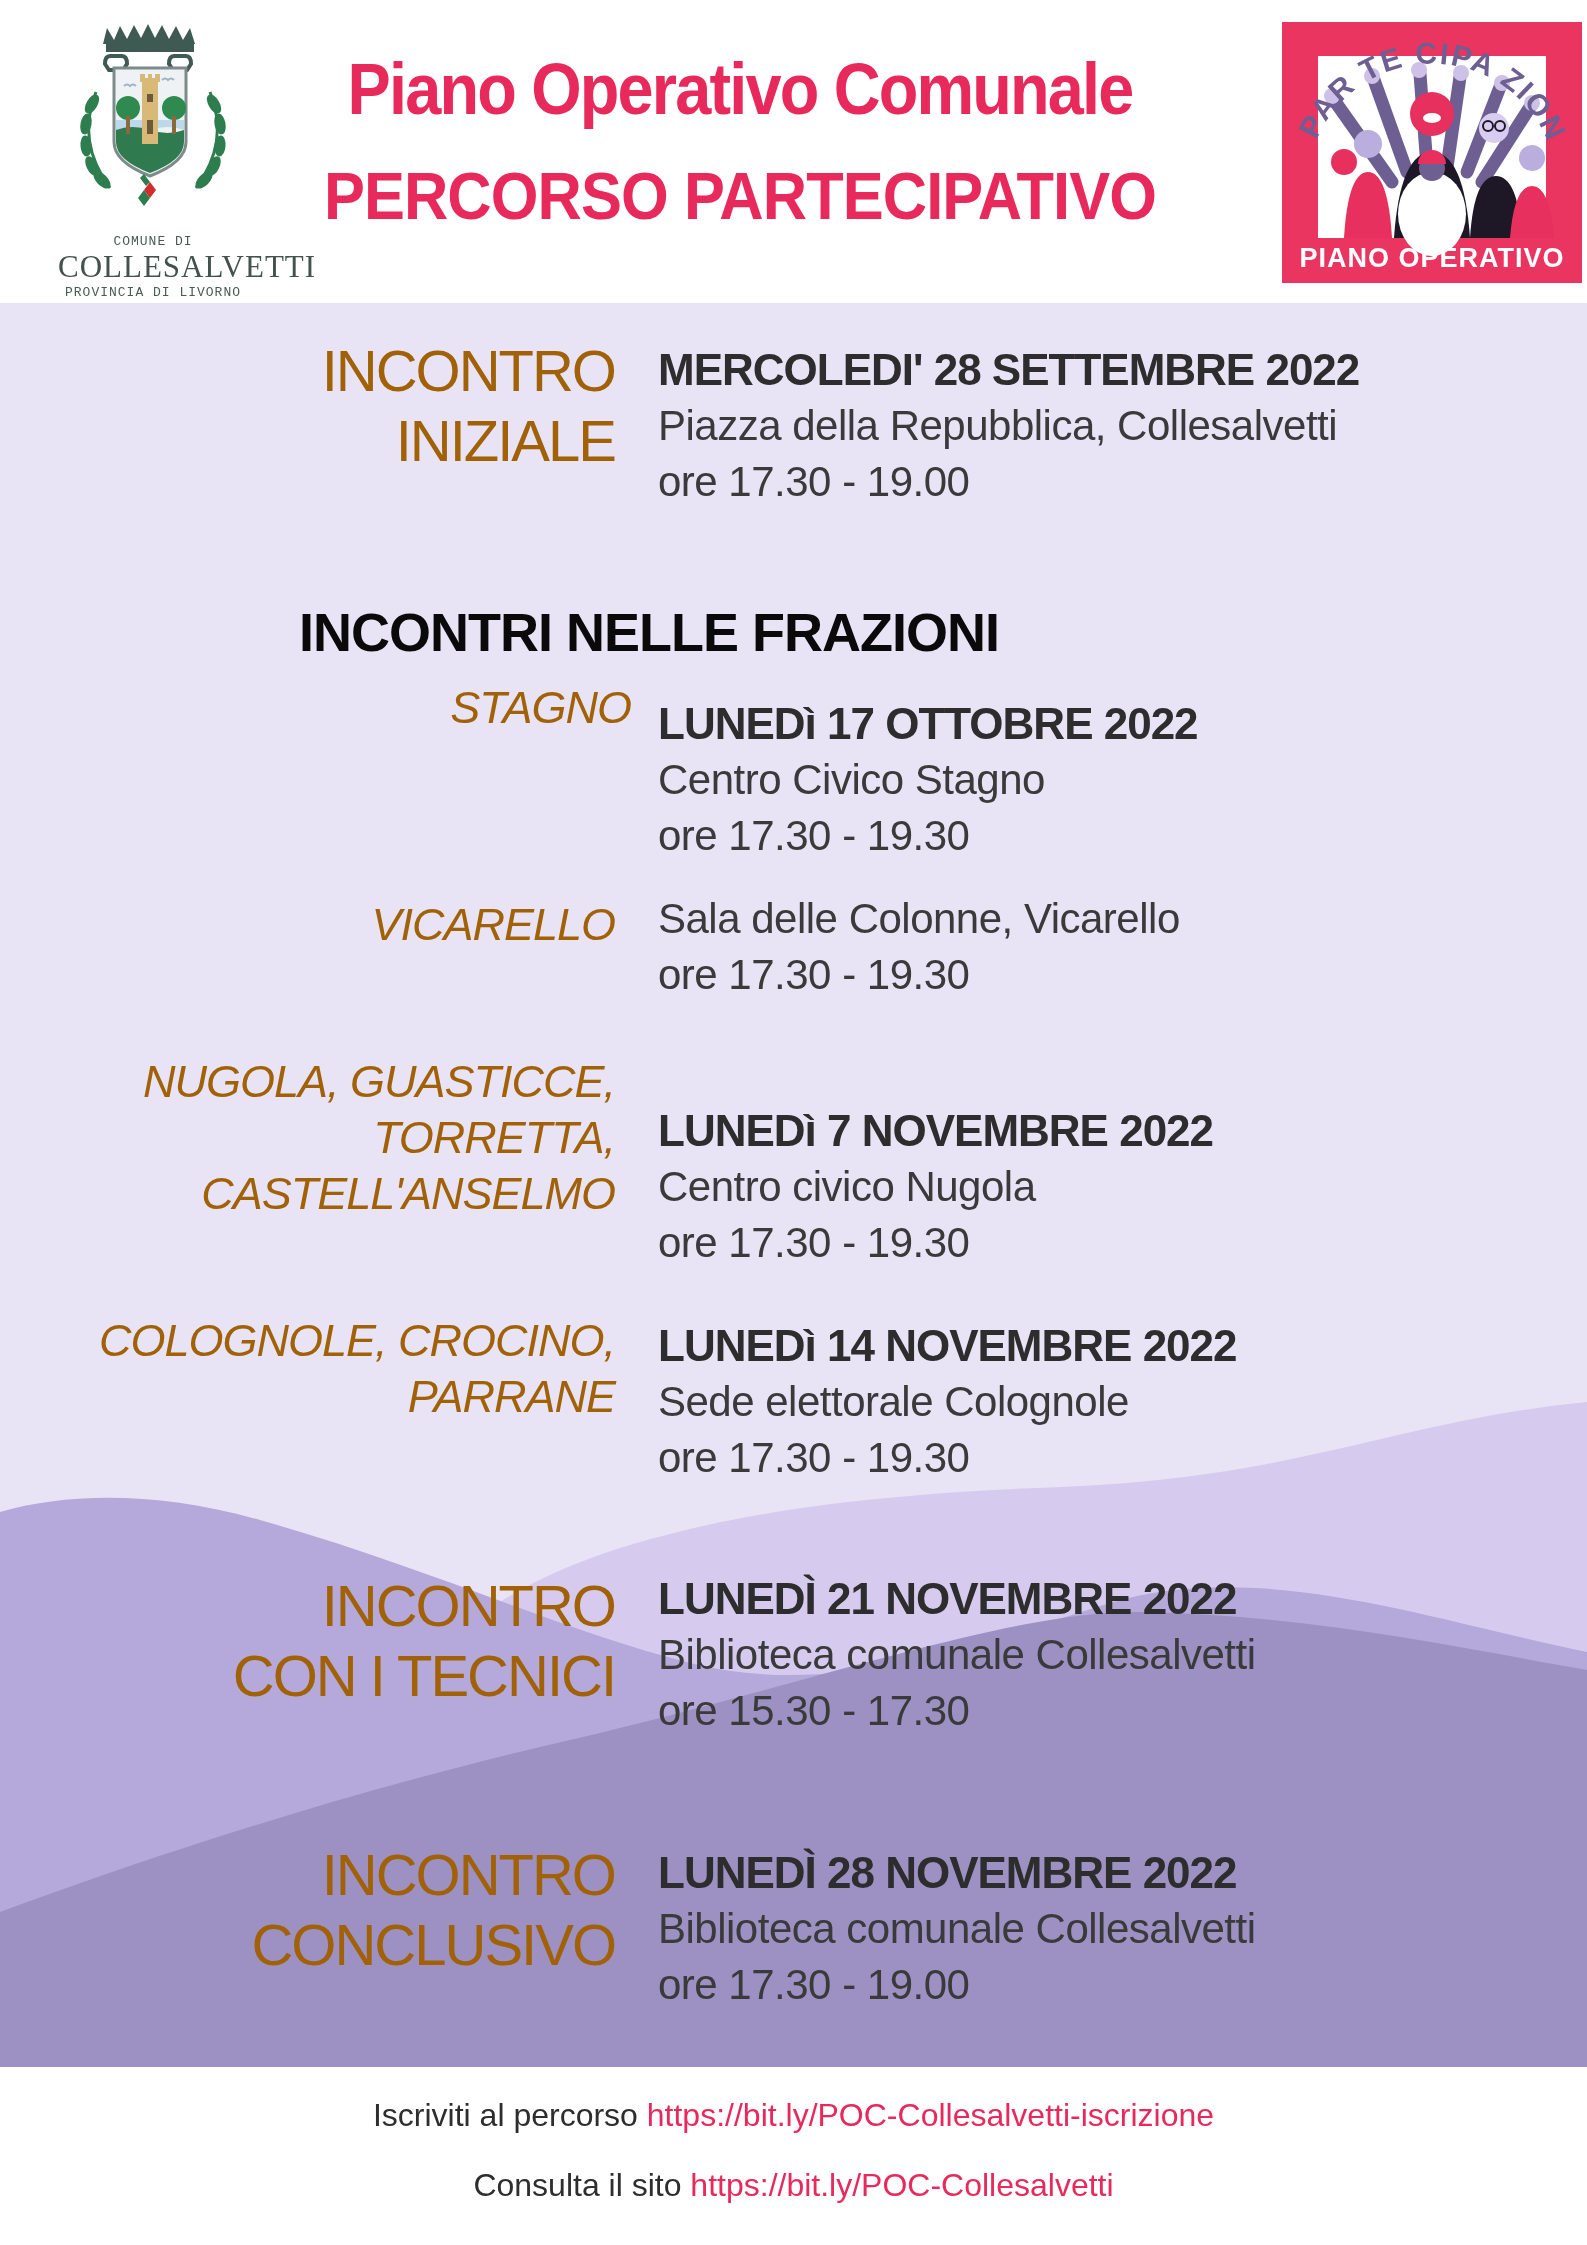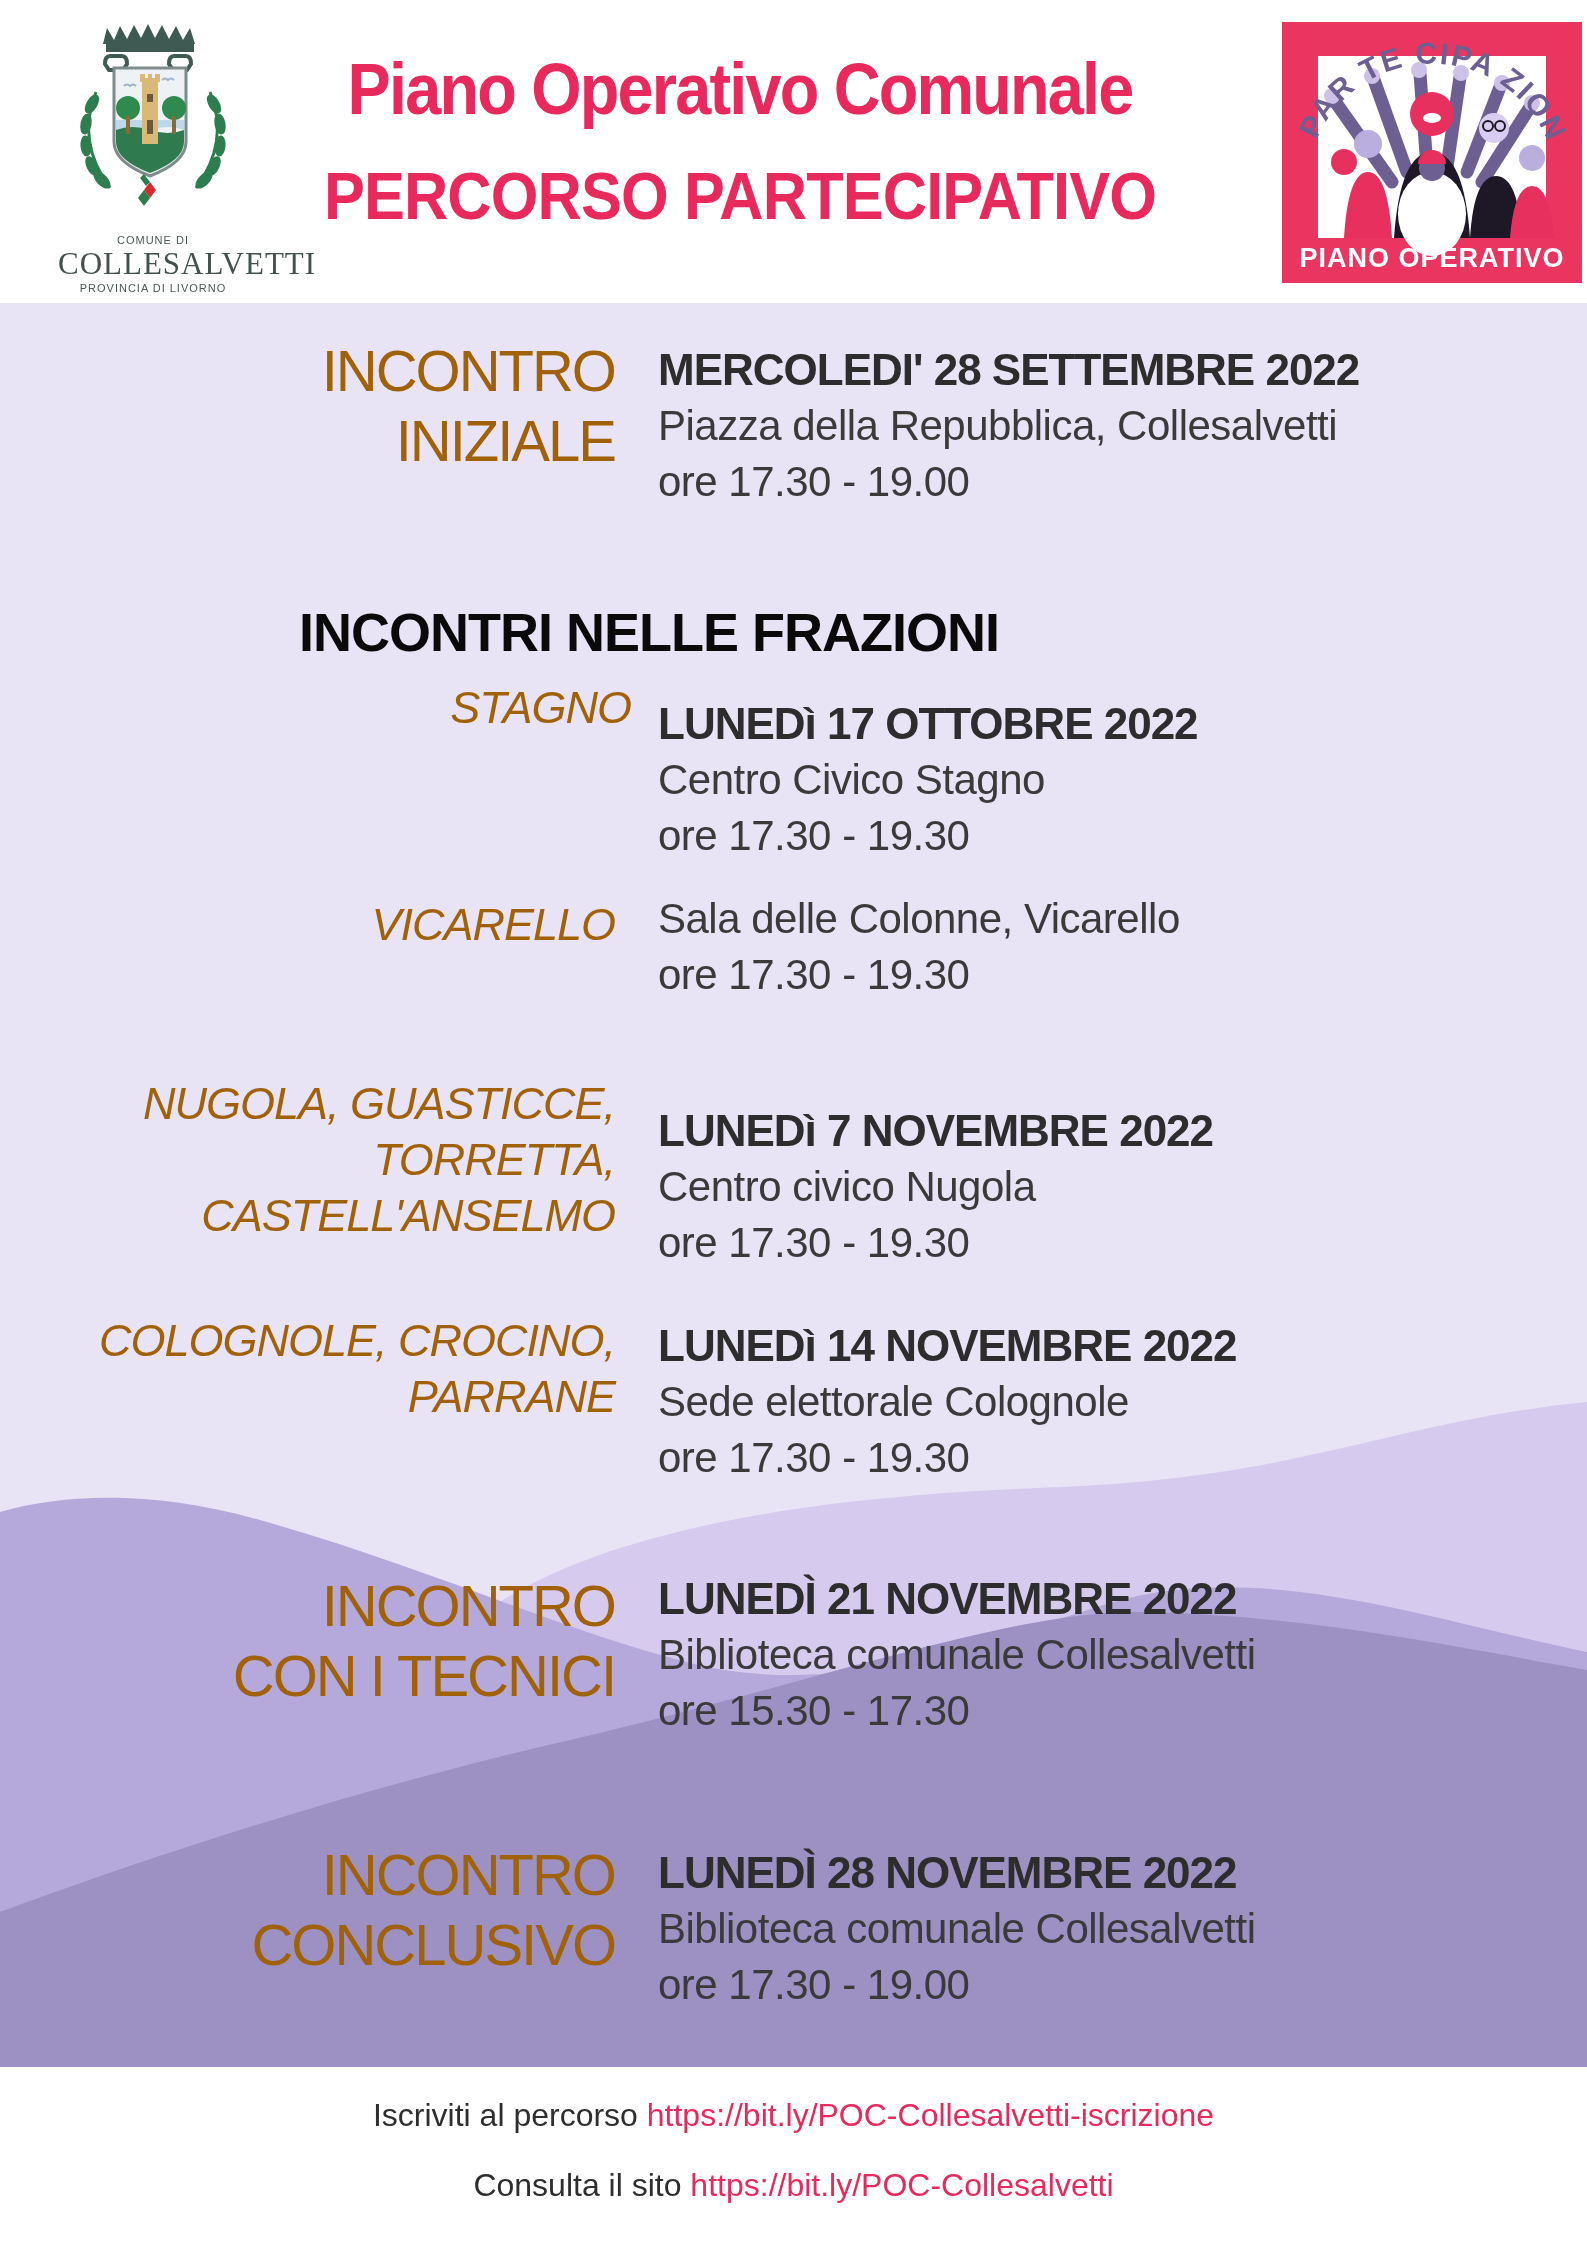--- a/index.html
+++ b/index.html
@@ -6,21 +6,21 @@
   .poster{
     position:relative;width:1587px;height:2245px;background:#ffffff;
     overflow:hidden;font-family:"Liberation Sans", sans-serif;
     margin:0 auto;
   }
   .bg-svg{position:absolute;inset:0;z-index:0;}
   .layer{position:absolute;z-index:2;}
 
   
   .muni-logo{left:58px;top:12px;width:190px;text-align:center;}
-  .muni-line1,.muni-line3{font-size:11px;letter-spacing:1px;color:#4a5a55;font-family:Liberation Sans, sans-serif;}
+  .muni-line1,.muni-line3{font-size:13px;letter-spacing:1px;color:#4a5a55;font-family:Liberation Mono, monospace;}
   .muni-line2{font-size:31px;letter-spacing:1px;color:#44524e;font-family:"Liberation Serif",serif;}
   .title-block{left:230px;top:0;width:1020px;text-align:center;}
   .main-title{
     margin-top:48px;font-size:72px;font-weight:700;color:#e8295c;
     letter-spacing:-2px;transform:scaleX(0.90);transform-origin:center;
     white-space:nowrap;
   }
   .sub-title{
     margin-top:28px;font-size:66px;font-weight:700;color:#e8295c;
     letter-spacing:-1px;transform:scaleX(0.93);transform-origin:center;
@@ -195,21 +195,21 @@
   </div>
 
   <div class="layer row-label small" style="top:897px;">
     <div>VICARELLO</div>
   </div>
   <div class="layer meeting-info" style="top:891px;">
     <div class="mi-venue">Sala delle Colonne, Vicarello</div>
     <div class="mi-time">ore 17.30 - 19.30</div>
   </div>
 
-  <div class="layer row-label small" style="top:1076px;text-align:right;">
+  <div class="layer row-label small" style="top:1054px;text-align:right;">
     <div>NUGOLA, GUASTICCE,</div>
     <div>TORRETTA,</div>
     <div>CASTELL'ANSELMO</div>
   </div>
   <div class="layer meeting-info" style="top:1103px;">
     <div class="mi-date">LUNEDì 7 NOVEMBRE 2022</div>
     <div class="mi-venue">Centro civico Nugola</div>
     <div class="mi-time">ore 17.30 - 19.30</div>
   </div>
 

